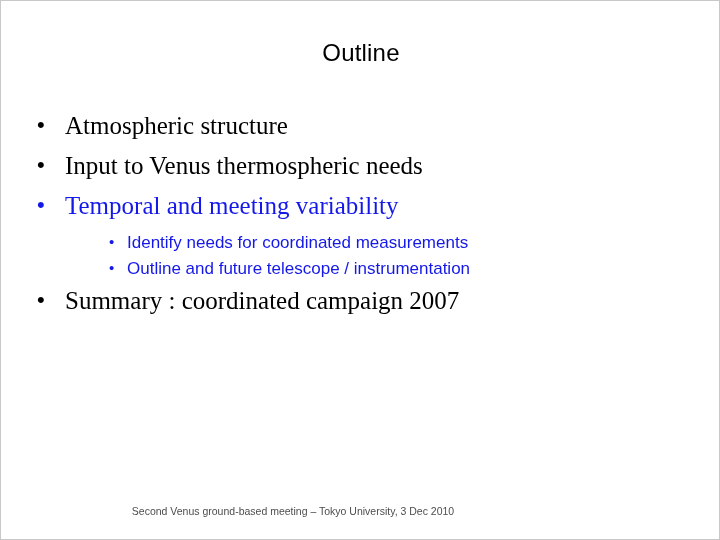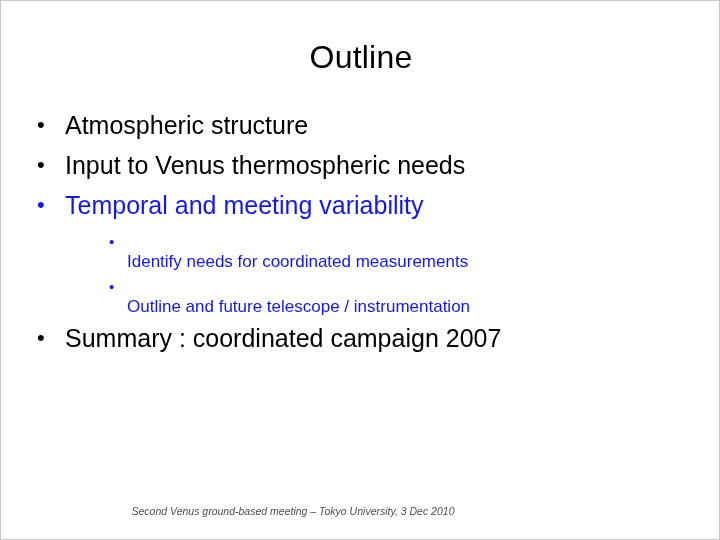--- a/index.html
+++ b/index.html
@@ -21,21 +21,21 @@
     box-sizing: border-box;
     border: 1px solid #c8c8c8;
     background: #ffffff;
   }
   .slide-title {
     position: absolute;
     top: 38px;
     left: 0;
     width: 720px;
     text-align: center;
-    font-size: 32px;
+    font-size: 24px;
     font-weight: 400;
     color: #000000;
     letter-spacing: 0.2px;
   }
   .content {
     position: absolute;
     top: 112px;
     left: 36px;
     width: 660px;
   }
@@ -49,20 +49,21 @@
   }
   .bullet-l1 .dot {
     width: 28px;
     flex: 0 0 28px;
     font-size: 22px;
     line-height: 1.05;
     text-align: left;
   }
   .bullet-l1 .txt {
     flex: 1 1 auto;
+    font-family: Liberation Serif, serif;
   }
   .bullet-l1.accent {
     color: #1418e8;
   }
   .bullet-l1.accent .dot {
     color: #1418e8;
   }
   .sub-group {
     margin-top: 6px;
     margin-bottom: 10px;
@@ -77,31 +78,29 @@
     margin-bottom: 6px;
   }
   .bullet-l2 .dot {
     width: 18px;
     flex: 0 0 18px;
     font-size: 15px;
     line-height: 1.25;
   }
   .bullet-l2 .txt {
     flex: 1 1 auto;
-    margin-top: 19px;
   }
   .footer {
     position: absolute;
     left: 0;
     bottom: 22px;
     width: 584px;
     text-align: center;
     font-size: 10.5px;
     color: #4d4d4d;
-    font-style: italic;
   }
 </style>
 </head>
 <body>
 
 <div class="slide">
 
   <div class="slide-title">Outline</div>
 
   <div class="content">

